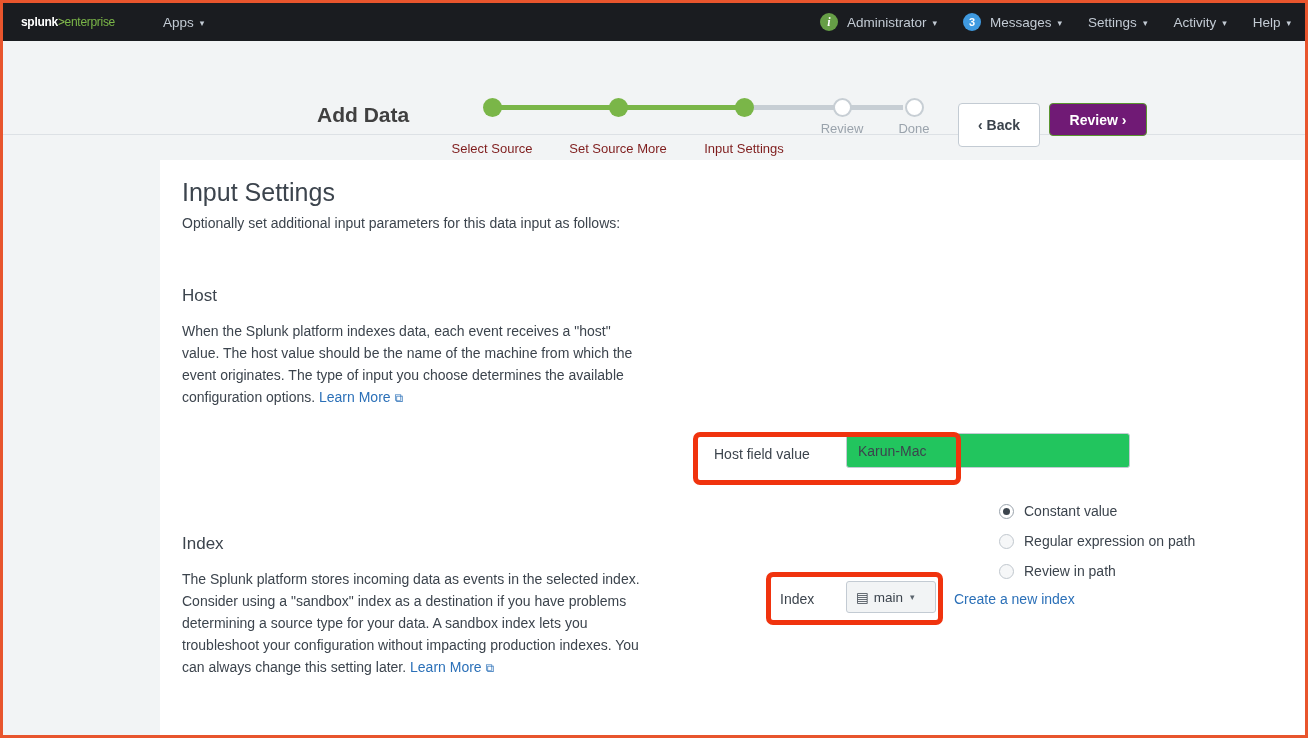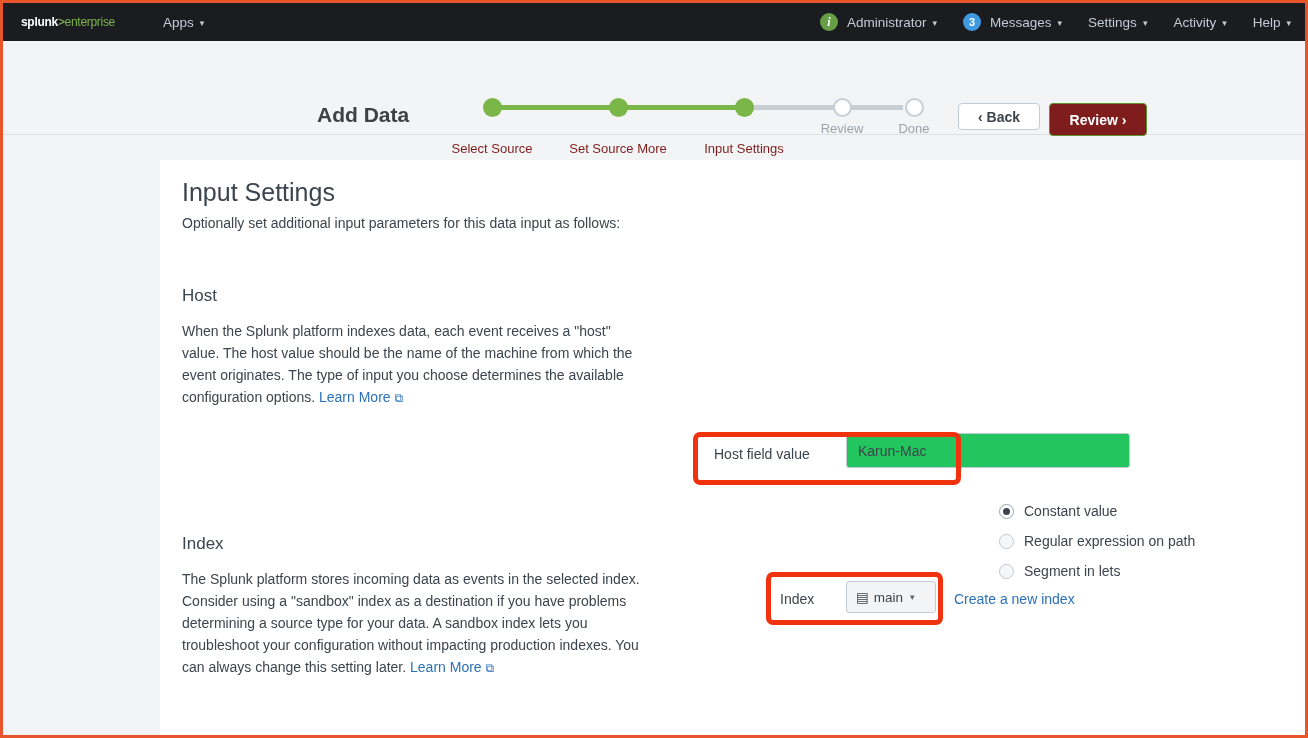--- a/index.html
+++ b/index.html
@@ -104,27 +104,27 @@
 
   .btn {
     position: absolute;
     border-radius: 4px;
     font-size: 14px; font-weight: 700;
     display: flex; align-items: center; justify-content: center;
     cursor: pointer;
     white-space: nowrap;
   }
   .btn-back {
-    left: 955px; top: 62px; width: 82px; height: 27px;
+    left: 955px; top: 62px; width: 82px; height: 44px;
     background: #ffffff; color: #3c444d;
     border: 1px solid #c3cbd3;
   }
   .btn-review {
     left: 1046px; top: 62px; width: 98px; height: 33px;
-    background: #7f1d1d; color: #ffffff;
+    background: #701a75; color: #ffffff;
     border: 1px solid #5a9530;
   }
 
   
   .card {
     position: absolute; left: 157px; top: 157px;
     width: 1145px; height: 578px;
     background: #ffffff;
   }
   .card-inner { position: relative; width: 100%; height: 100%; }
@@ -287,21 +287,21 @@
         <div class="radio-row">
           <span class="radio sel"></span>
           <span class="radio-lbl">Constant value</span>
         </div>
         <div class="radio-row">
           <span class="radio"></span>
           <span class="radio-lbl">Regular expression on path</span>
         </div>
         <div class="radio-row">
           <span class="radio"></span>
-          <span class="radio-lbl">Segment in lets</span>
+          <span class="radio-lbl">Review in path</span>
         </div>
       </div>
 
       <div class="form-lbl" style="left:554px; top:286px;">Host field value</div>
       <input class="txtinput" style="left: 686px; top: 273px; width: 284px; height: 35px;" value="Karun-Mac">
 
       <div class="sec-title" style="top:374px;">Index</div>
       <div class="sec-body" style="top:408px;">
         <span>The Splunk platform stores incoming data as events in the selected index. Consider using a "sandbox" index as a destination if you have problems determining a source type for your data. A sandbox index lets you troubleshoot your configuration without impacting production indexes. You can always change this setting later. </span><a class="lnk">Learn More</a> <span class="lnk ext">⧉</span>
       </div>

